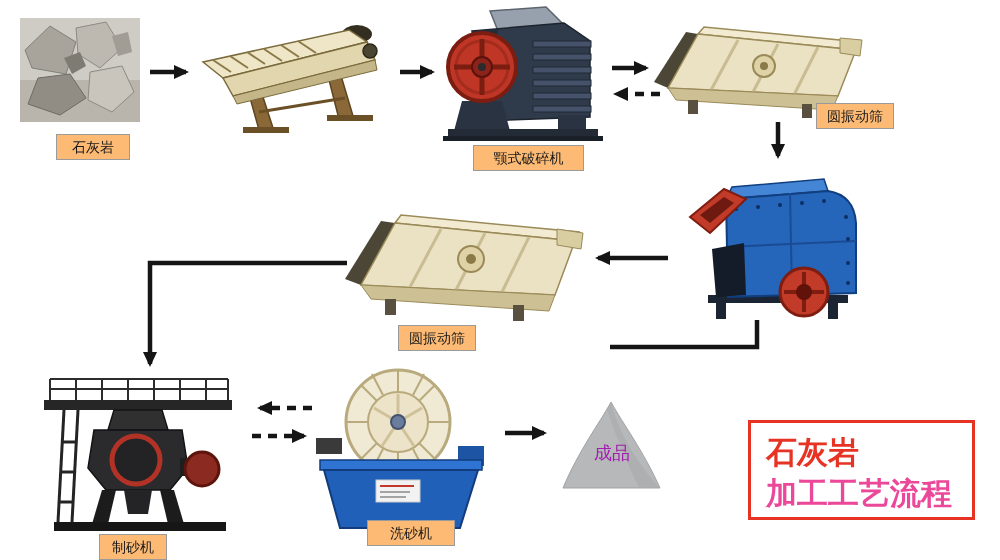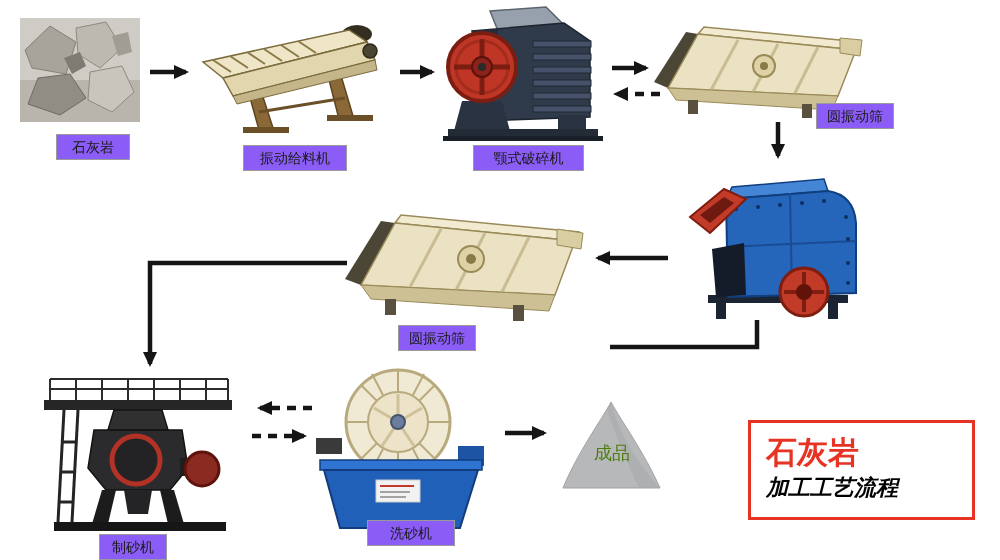--- a/index.html
+++ b/index.html
@@ -4,34 +4,34 @@
 <style>
   html,body{margin:0;padding:0;background:#fff;}
   .canvas{
     position:relative;width:1000px;height:560px;background:#ffffff;overflow:hidden;
     font-family:"DejaVu Sans","Liberation Sans",sans-serif;
   }
   .m{position:absolute;display:block;}
   .overlay{position:absolute;left:0;top:0;}
   .label-box{
     position:absolute;box-sizing:border-box;height:26px;
-    border:1px solid #9a9a9a;background:#8b5cf6;color:#1a1a1a;
+    border:1px solid #9a9a9a;background:#fdba74;color:#1a1a1a;
     font-size:14px;line-height:24px;text-align:center;white-space:nowrap;
   }
   .product-label{
     position:absolute;left:570px;top:441px;width:84px;text-align:center;
-    font-size:18px;color:#4d7c0f;
+    font-size:18px;color:#a21caf;
   }
   .title-box{
     position:absolute;left:748px;top:420px;width:227px;height:100px;
     box-sizing:border-box;border:3px solid #e63323;background:#fff;
     padding:9px 0 0 15px;
   }
   .title-l1{color:#e63323;font-size:31px;font-weight:bold;line-height:1.32;}
-  .title-l2{color:#000000;font-size:22px;font-weight:bold;line-height:1.32;font-style:italic;}
+  .title-l2{color:#ec4899;font-size:31px;font-weight:bold;line-height:1.32;}
 </style>
 </head>
 <body>
 
 <div class="canvas">
 
   <svg class="overlay" width="1000" height="560" viewBox="0 0 1000 560">
     <defs>
       <marker id="ah" markerUnits="userSpaceOnUse" markerWidth="18" markerHeight="16" refX="13" refY="7" orient="auto">
         <path d="M1,0 L16,7 L1,14 Z" fill="#151515"></path>
@@ -245,21 +245,20 @@
     <line x1="70" y1="137" x2="96" y2="137" stroke="#888888" stroke-width="1.5"></line>
   </svg>
 
   <svg class="m" style="left:555px;top:398px" width="113" height="94" viewBox="0 0 113 94">
     <path d="M56,4 C44,26 24,52 8,90 L105,90 C88,52 68,26 56,4 Z" fill="#b7b8ba" stroke="#a2a3a5" stroke-width="1"></path>
     <path d="M56,4 C62,30 78,60 105,90 L84,90 C70,60 58,30 52,12 Z" fill="#a9aaac" opacity="0.65"></path>
   </svg>
   <div class="product-label">成品</div>
 
   <div class="label-box" style="left:56px;top:134px;width:74px">石灰岩</div>
-  <div class="label-box" style="left:243px;top:145px;width:104px">振动给料机</div>
   <div class="label-box" style="left:473px;top:145px;width:111px">颚式破碎机</div>
   <div class="label-box" style="left:816px;top:103px;width:78px">圆振动筛</div>
   <div class="label-box" style="left:398px;top:325px;width:78px">圆振动筛</div>
   <div class="label-box" style="left:99px;top:534px;width:68px">制砂机</div>
   <div class="label-box" style="left:367px;top:520px;width:88px">洗砂机</div>
 
   <div class="title-box">
     <div class="title-l1">石灰岩</div>
     <div class="title-l2">加工工艺流程</div>
   </div>

